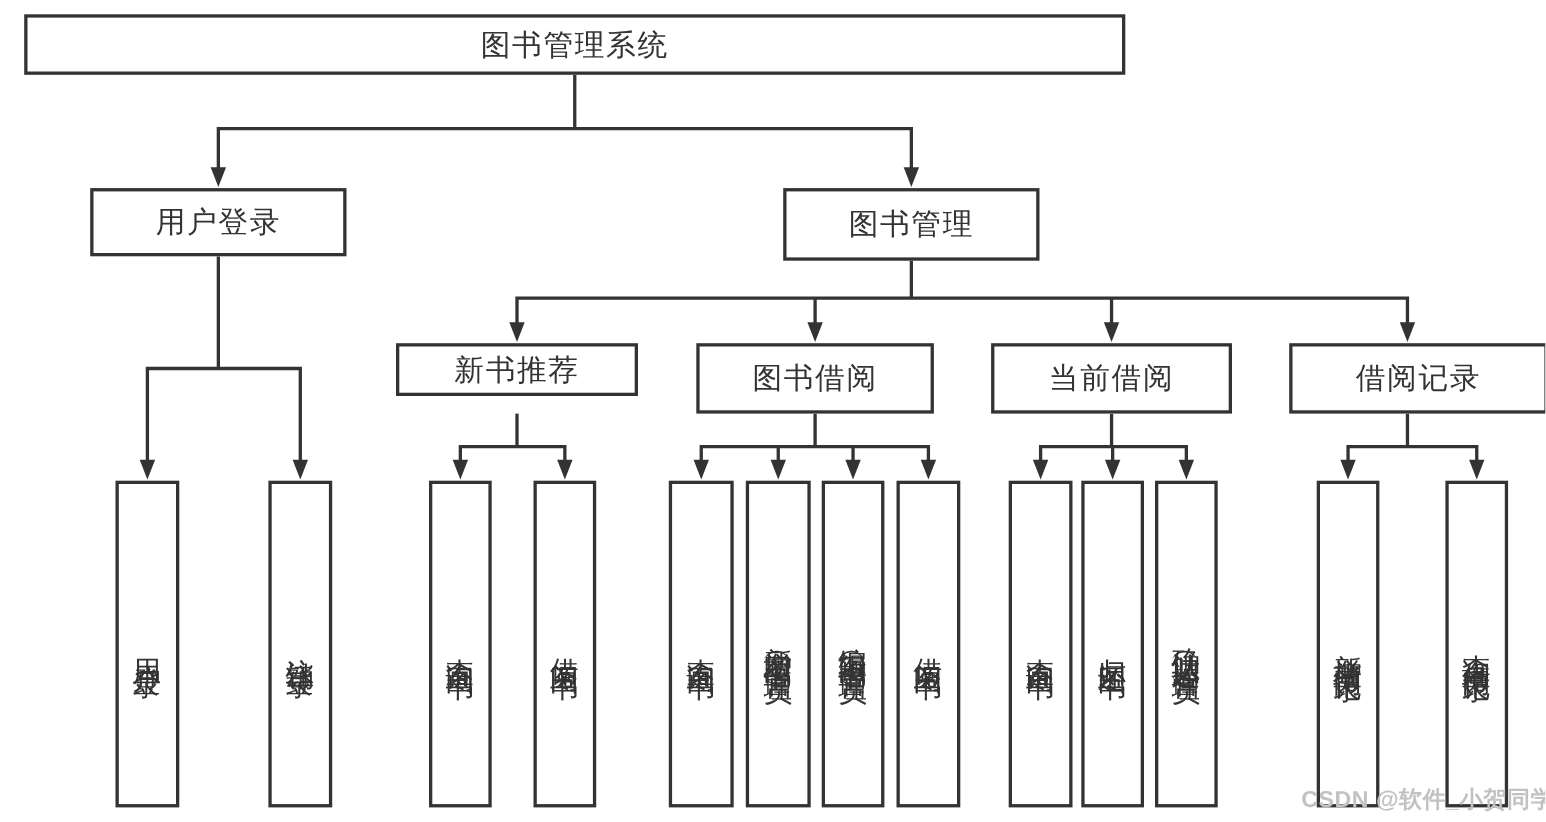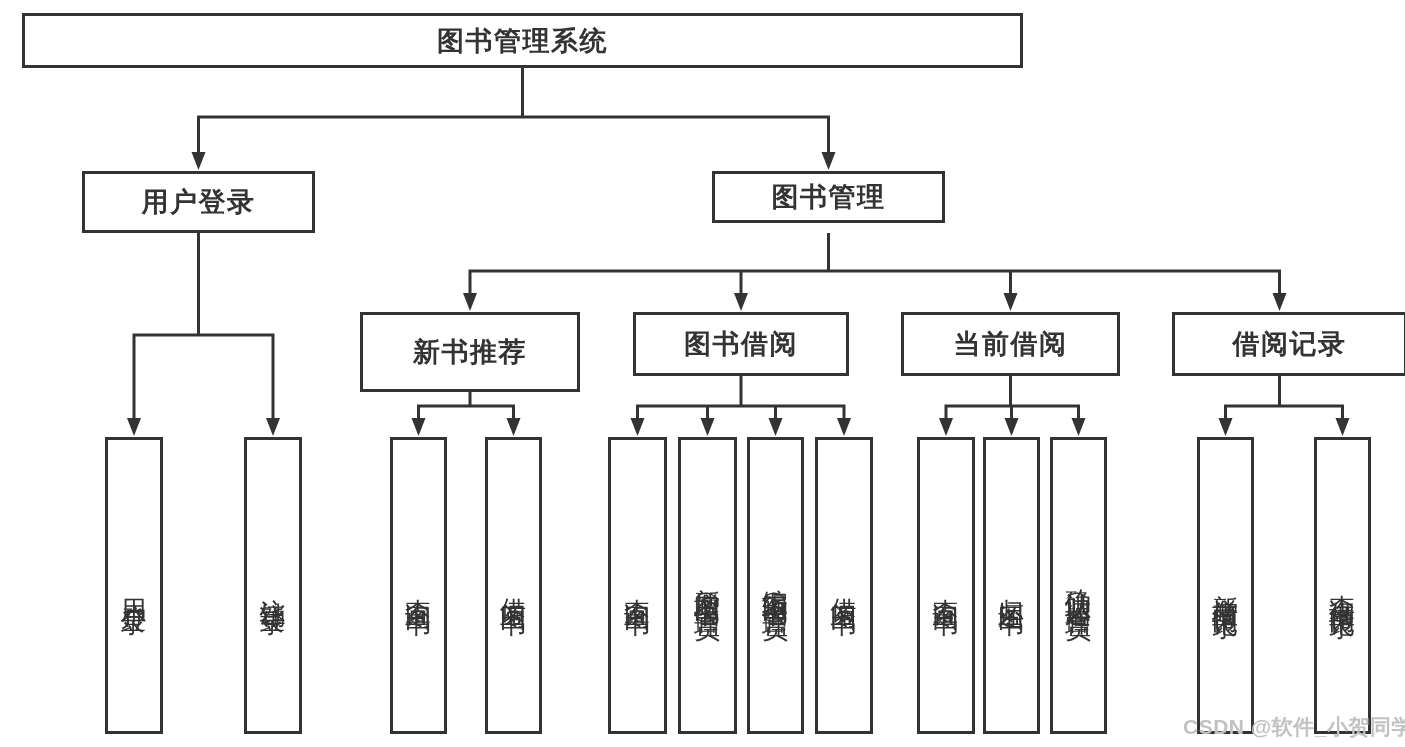--- a/index.html
+++ b/index.html
@@ -6,21 +6,21 @@
   .canvas{
     position:relative;width:1405px;height:747px;background:#ffffff;
     font-family:"Liberation Sans",sans-serif;overflow:hidden;
   }
   .connectors{position:absolute;left:0;top:0;z-index:1;}
   .box{
     position:absolute;box-sizing:border-box;border:3px solid #333333;
     background:#ffffff;display:flex;align-items:center;justify-content:center;
     z-index:2;color:#333333;
   }
-  .hbox .label{font-size:27px;letter-spacing:1.5px;white-space:nowrap;font-weight:bold;}
+  .hbox .label{font-size:27px;letter-spacing:1.5px;white-space:nowrap;}
   .vbox .vlabel{
     writing-mode:vertical-rl;text-orientation:mixed;
     font-size:26px;letter-spacing:4px;line-height:1;white-space:nowrap;
   }
   .watermark{
     position:absolute;left:1183px;top:713px;z-index:5;
     color:#c2c2c2;font-size:21px;font-weight:600;letter-spacing:.5px;white-space:nowrap;
   }
 </style>
 </head>
@@ -94,25 +94,25 @@
     </g>
   </svg>
 
   <div class="box hbox" style="left:22px;top:13px;width:1001px;height:55px">
     <span class="label">图书管理系统</span>
   </div>
 
   <div class="box hbox" style="left:82px;top:171px;width:233px;height:62px">
     <span class="label">用户登录</span>
   </div>
-  <div class="box hbox" style="left:712px;top:171px;width:233px;height:52px">
+  <div class="box hbox" style="left:712px;top:171px;width:233px;height:66px">
     <span class="label">图书管理</span>
   </div>
 
-  <div class="box hbox" style="left:360px;top:312px;width:220px;height:80px">
+  <div class="box hbox" style="left:360px;top:312px;width:220px;height:48px">
     <span class="label">新书推荐</span>
   </div>
   <div class="box hbox" style="left:633px;top:312px;width:216px;height:64px">
     <span class="label">图书借阅</span>
   </div>
   <div class="box hbox" style="left:901px;top:312px;width:219px;height:64px">
     <span class="label">当前借阅</span>
   </div>
   <div class="box hbox" style="left:1172px;top:312px;width:235px;height:64px">
     <span class="label">借阅记录</span>

